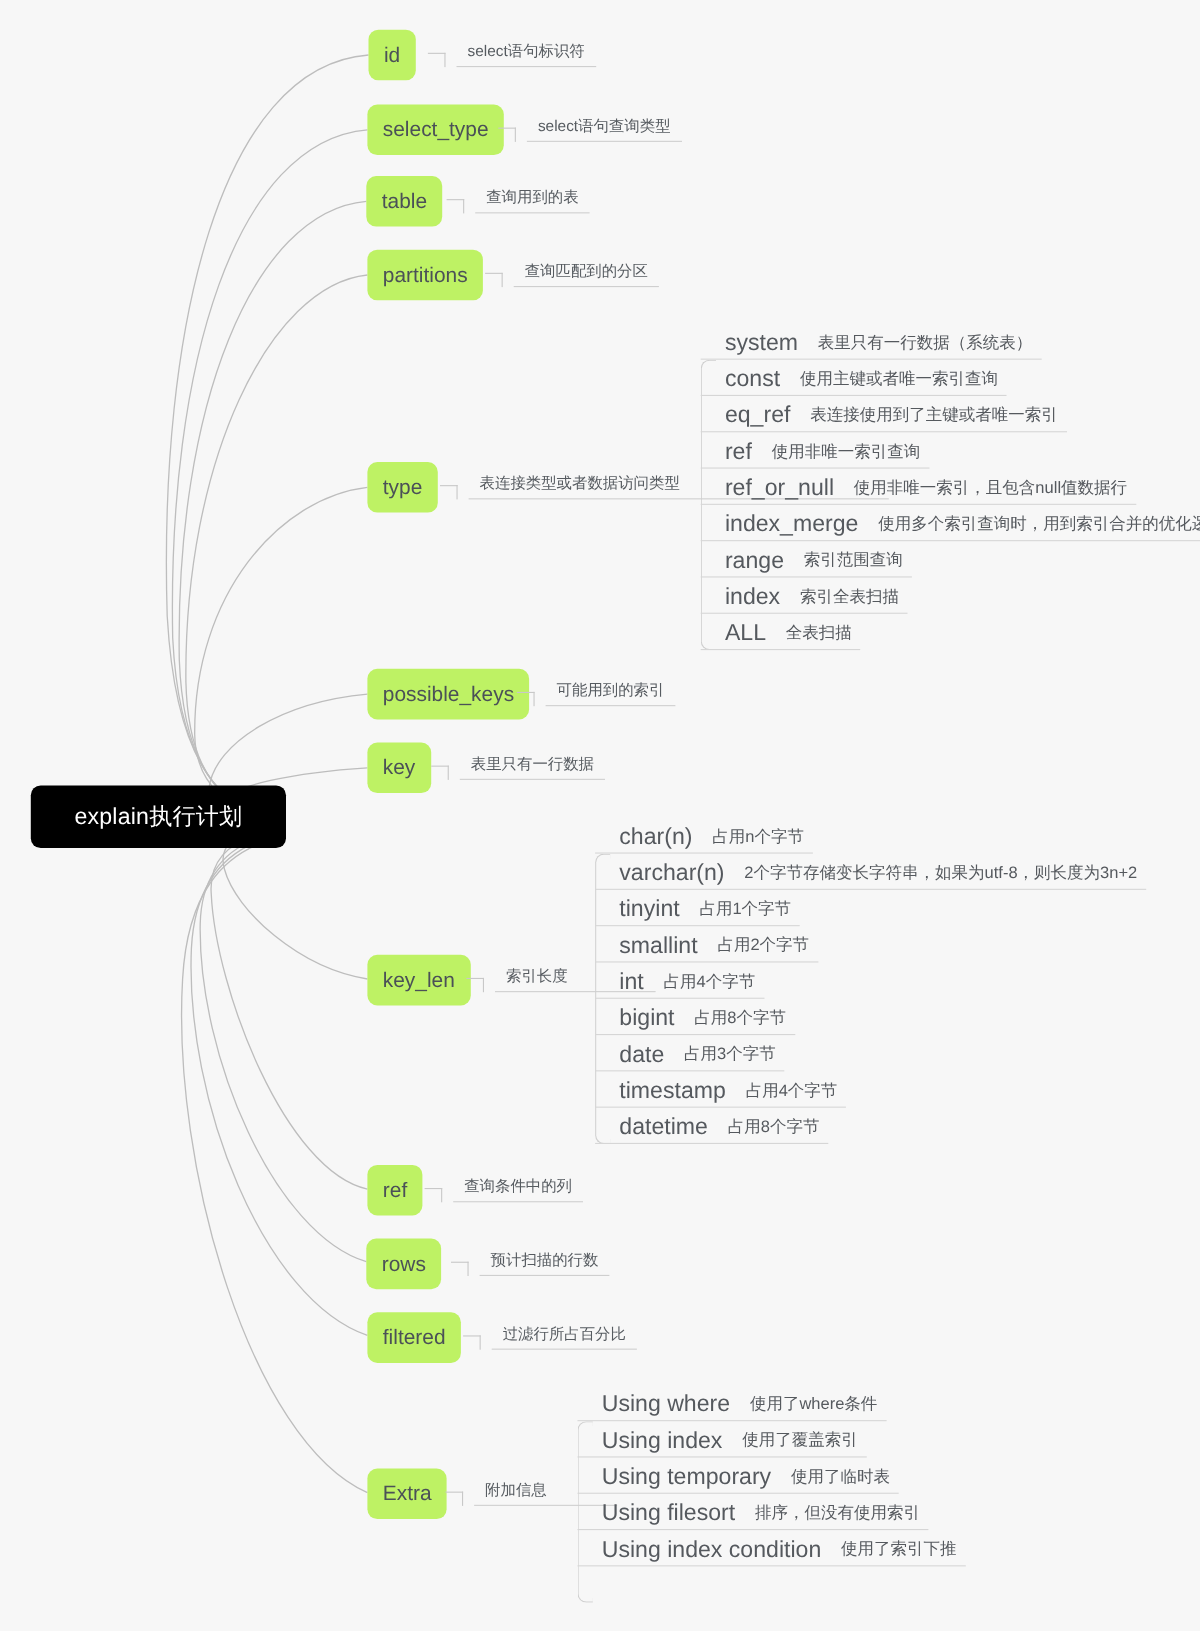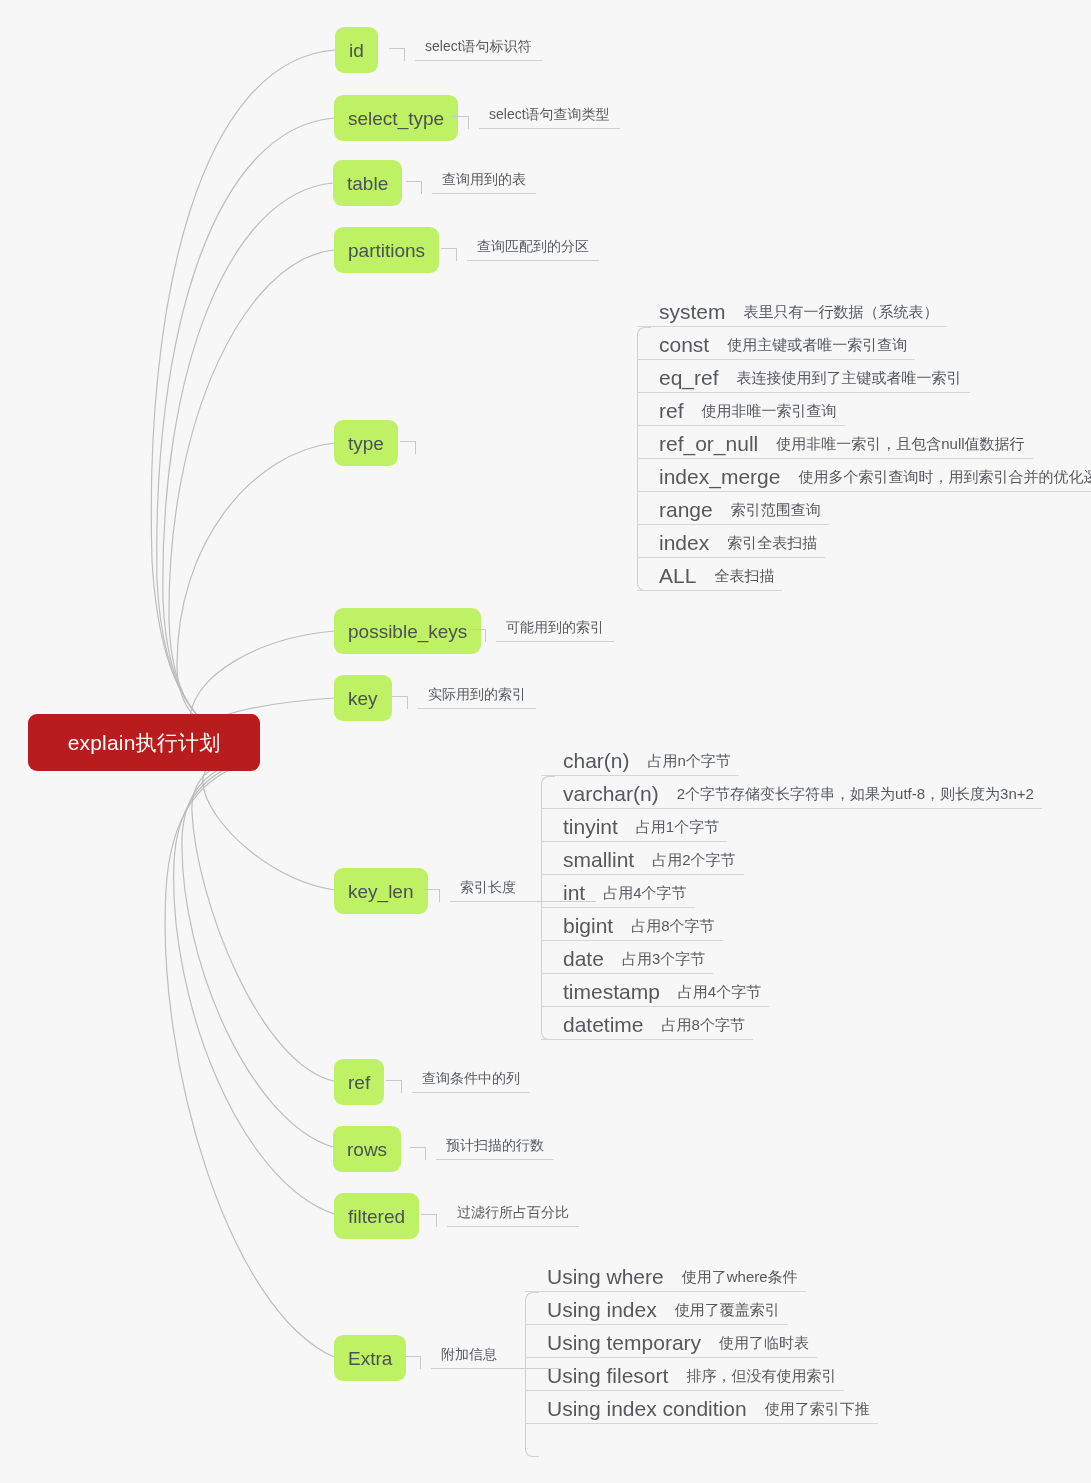--- a/index.html
+++ b/index.html
@@ -33,21 +33,21 @@
   }
 
   
   .root-node {
     position: absolute;
     left: 28px;
     top: 714px;
     width: 232px;
     height: 57px;
     border-radius: 9px;
-    background: #b91c1c;
+    background: #000000;
     display: flex;
     align-items: center;
     justify-content: center;
     box-sizing: border-box;
   }
   .root-node .root-label {
     color: #ffffff;
     font-size: 21px;
     letter-spacing: 0.2px;
     line-height: 1;
@@ -218,20 +218,21 @@
   <div class="leaf" style="left:441px; top:235px;">
     <span class="elbow"></span>
     <span class="leaf-text">查询匹配到的分区</span>
   </div>
 
   <div class="l1" style="left:334px; top:420px;">
     <span class="l1-label">type</span>
   </div>
   <div class="leaf" style="left:400px; top:428px;">
     <span class="elbow"></span>
+    <span class="leaf-text" style="padding-right:190px;">表连接类型或者数据访问类型</span>
   </div>
 
   <div class="subtree" id="type-subtree" style="left:637px; top:294px;">
     <div class="spine" style="top:33px; height:264px;"></div>
     <div class="sub-row first">
       <span class="row-inner">
         <span class="sub-key">system</span>
         <span class="sub-desc">表里只有一行数据（系统表）</span>
       </span>
     </div>
@@ -291,21 +292,21 @@
   <div class="leaf" style="left:470px; top:616px;">
     <span class="elbow"></span>
     <span class="leaf-text">可能用到的索引</span>
   </div>
 
   <div class="l1" style="left:334px; top:675px;">
     <span class="l1-label">key</span>
   </div>
   <div class="leaf" style="left:392px; top:683px;">
     <span class="elbow"></span>
-    <span class="leaf-text">实际用到的索引</span>
+    <span class="leaf-text">表里只有一行数据</span>
   </div>
 
   <div class="l1" style="left:334px; top:868px;">
     <span class="l1-label">key_len</span>
   </div>
   <div class="leaf" style="left:424px; top:876px;">
     <span class="elbow"></span>
     <span class="leaf-text" style="padding-right:80px;text-align:center;">索引长度</span>
   </div>
 

